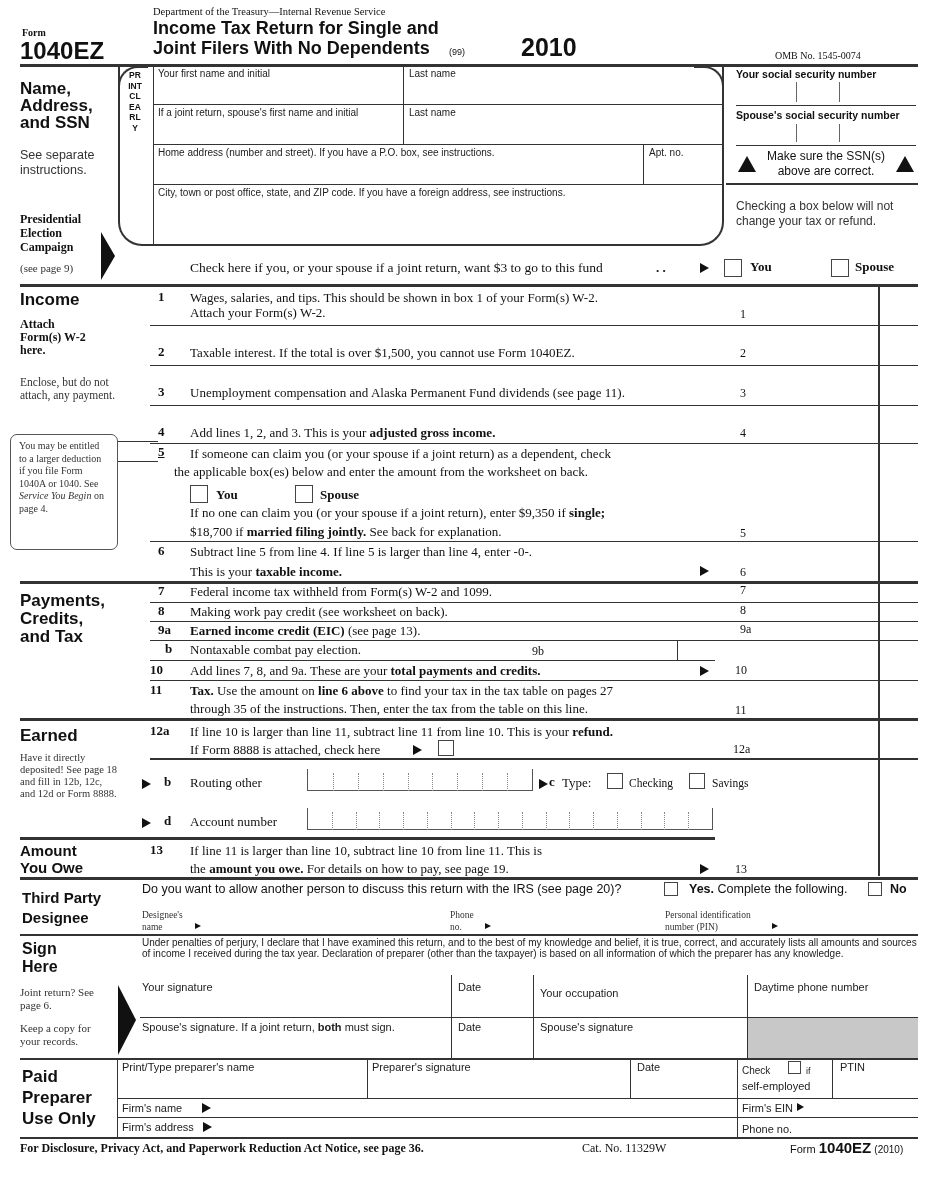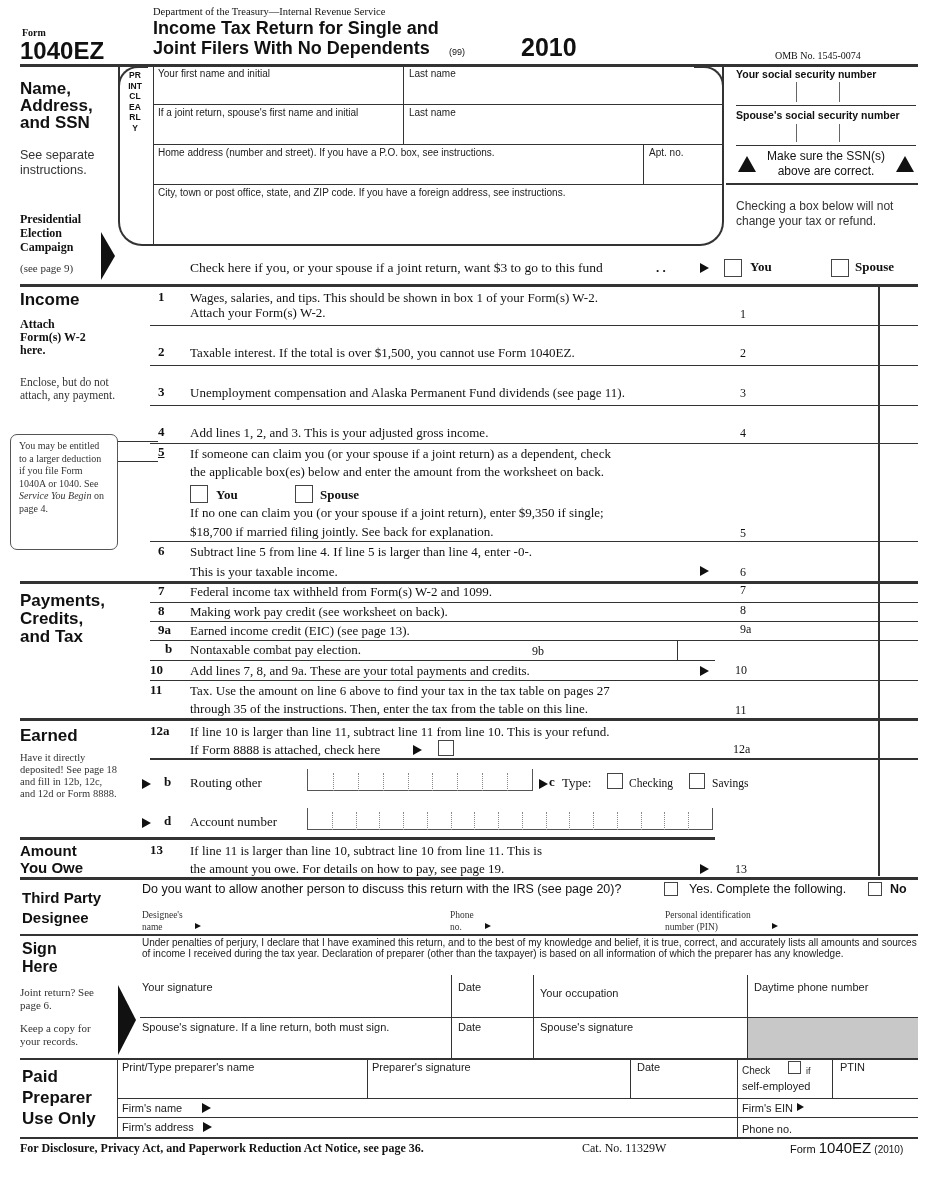--- a/index.html
+++ b/index.html
@@ -10,21 +10,21 @@
 .line{position:absolute;background:#333}
 .thick{height:3px}
 .thin{height:1px}
 .vline{position:absolute;width:1px;background:#333}
 .lbl{position:absolute;font-family:"Liberation Sans",sans-serif;font-size:10px;color:#222}
 .txt{position:absolute;font-size:13px;line-height:17px}
 .ln{position:absolute;font-size:13px;font-weight:bold}
 .rn{position:absolute;font-size:12px}
 .cb{position:absolute;width:16px;height:16px;border:1px solid #444;background:#fff}
 .tri{position:absolute;width:0;height:0;border-top:5px solid transparent;border-bottom:5px solid transparent;border-left:9px solid #111}
-b{font-weight:normal}
+b{font-weight:bold}
 .side-sm{position:absolute;font-size:11px;line-height:13px;color:#333}
 .tick{position:absolute;width:1px;background:#666}
 </style>
 </head>
 <body>
 
 <div class="abs" style="left:22px;top:27px;font-size:10px;font-weight:bold">Form</div>
 <div class="abs hb" style="left:20px;top:37px;font-size:24px">1040EZ</div>
 <div class="abs" style="left:153px;top:6px;font-size:10.5px">Department of the Treasury—Internal Revenue Service</div>
 <div class="abs hb" style="left:153px;top:18px;font-size:18px">Income Tax Return for Single and</div>
@@ -143,21 +143,21 @@
 <div class="line thin" style="left:150px;top:405px;width:768px"></div>
 
 <div class="ln" style="left:158px;top:424px">4</div>
 <div class="txt" style="left:190px;top:424px"><span>Add lines 1, 2, and 3. This is your </span><b>adjusted gross income.</b></div>
 <div class="rn" style="left:740px;top:426px">4</div>
 <div class="abs" style="left:760px;top:414px;width:117px;height:28px"></div>
 <div class="line thin" style="left:150px;top:443px;width:768px"></div>
 
 <div class="ln" style="left:158px;top:444px;text-decoration:underline">5</div>
 <div class="txt" style="left:190px;top:445px">If someone can claim you (or your spouse if a joint return) as a dependent, check</div>
-<div class="txt" style="left:190px;top:463px">the applicable box(es) below and enter the amount from the worksheet on back.</div>
+<div class="txt" style="left:174px;top:463px">the applicable box(es) below and enter the amount from the worksheet on back.</div>
 <div class="cb" style="left:190px;top:485px;width:18px;height:18px"></div>
 <div class="txt" style="left:216px;top:486px;font-weight:bold">You</div>
 <div class="cb" style="left:295px;top:485px;width:18px;height:18px"></div>
 <div class="txt" style="left:320px;top:486px;font-weight:bold">Spouse</div>
 <div class="txt" style="left:190px;top:504px"><span>If no one can claim you (or your spouse if a joint return), enter $9,350 if </span><b>single;</b></div>
 <div class="txt" style="left:190px;top:523px"><span>$18,700 if </span><b>married filing jointly.</b><span> See back for explanation.</span></div>
 <div class="rn" style="left:740px;top:526px">5</div>
 <div class="abs" style="left:760px;top:510px;width:117px;height:30px"></div>
 <div class="line thin" style="left:150px;top:541px;width:768px"></div>
 
@@ -327,21 +327,21 @@
 <div class="lbl" style="left:458px;top:981px;font-size:11px">Date</div>
 <div class="abs" style="left:453px;top:994px;width:78px;height:22px"></div>
 <div class="vline" style="left:533px;top:975px;height:83px"></div>
 <div class="lbl" style="left:540px;top:987px;font-size:11px">Your occupation</div>
 <div class="abs" style="left:535px;top:994px;width:210px;height:22px"></div>
 <div class="vline" style="left:747px;top:975px;height:83px"></div>
 <div class="lbl" style="left:754px;top:981px;font-size:11px">Daytime phone number</div>
 <div class="abs" style="left:749px;top:994px;width:167px;height:22px"></div>
 <div class="line thin" style="left:140px;top:1017px;width:778px"></div>
 
-<div class="lbl" style="left:142px;top:1021px;font-size:11px"><span>Spouse's signature. If a line return, </span><b>both</b><span> must sign.</span></div>
+<div class="lbl" style="left:142px;top:1021px;font-size:11px"><span>Spouse's signature. If a joint return, </span><b>both</b><span> must sign.</span></div>
 <div class="abs" style="left:140px;top:1034px;width:310px;height:22px"></div>
 <div class="lbl" style="left:458px;top:1021px;font-size:11px">Date</div>
 <div class="abs" style="left:453px;top:1034px;width:78px;height:22px"></div>
 <div class="lbl" style="left:540px;top:1021px;font-size:11px">Spouse's signature</div>
 <div class="abs" style="left:535px;top:1034px;width:210px;height:22px"></div>
 <div class="abs" style="left:748px;top:1018px;width:170px;height:40px;background:#c8c8c8"></div>
 <div class="line" style="left:20px;top:1058px;width:898px;height:2px"></div>
 
 <div class="abs hb" style="left:22px;top:1066px;font-size:17px;line-height:21px">
   <div>Paid</div>

